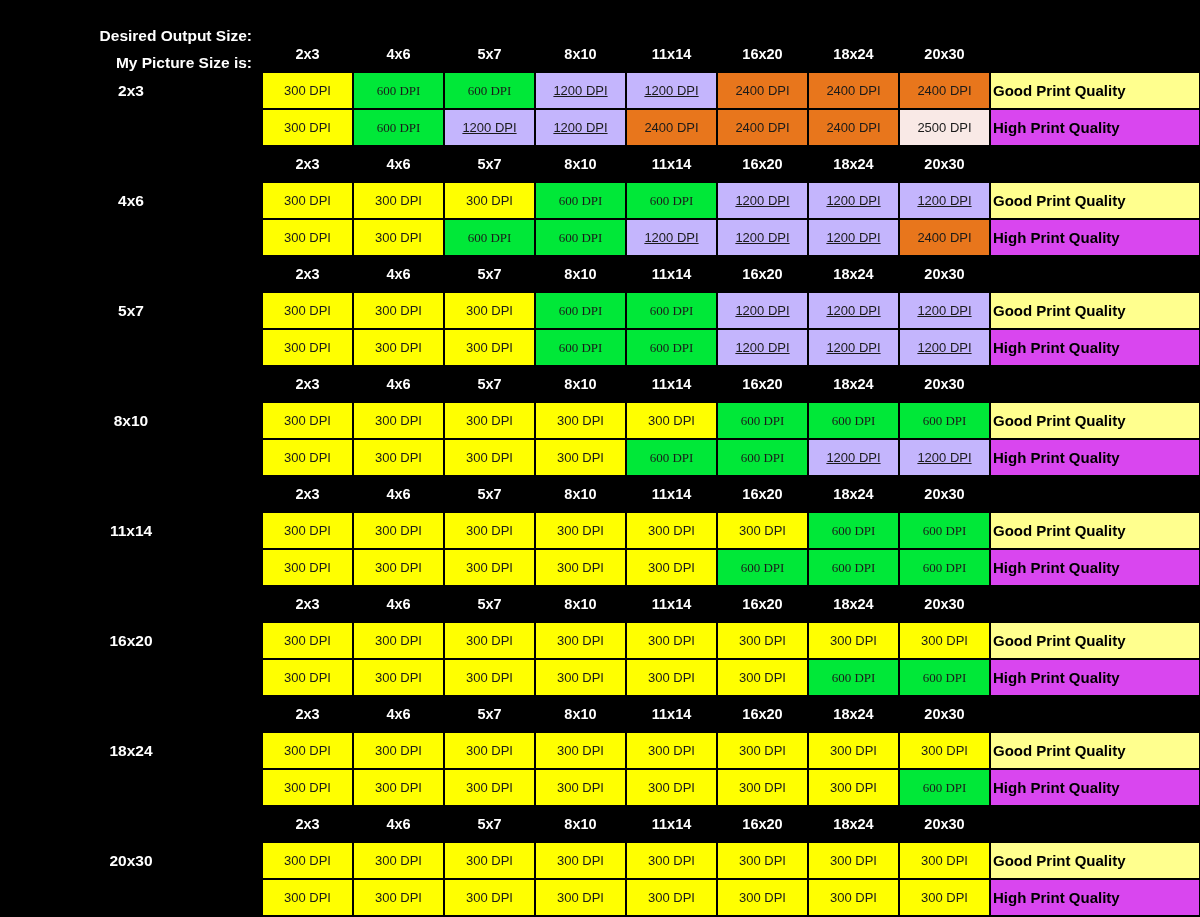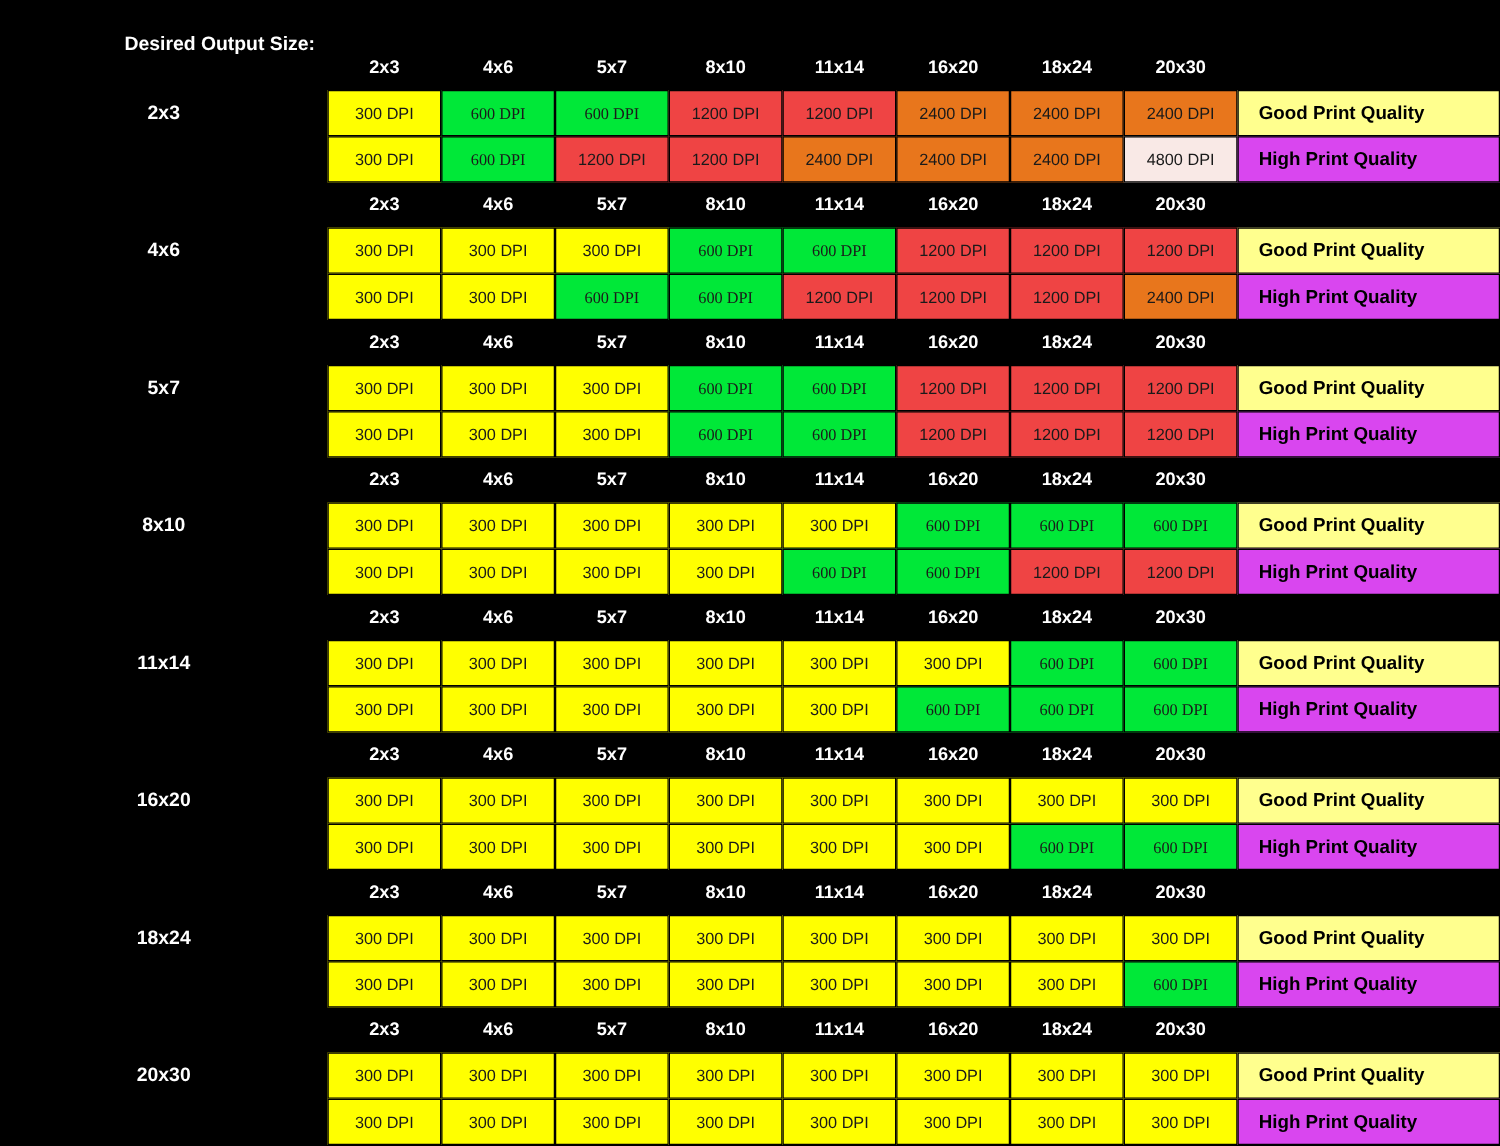--- a/index.html
+++ b/index.html
@@ -84,45 +84,46 @@
     display: flex;
     align-items: center;
     justify-content: center;
     font-size: 13px;
     color: #1a1a1a;
     border: 1px solid #000000;
     font-family: "Liberation Sans", sans-serif;
   }
   .cell.yellow   { background: #ffff00; }
   .cell.green    { background: #00e838; font-family: Liberation Serif, serif; }
-  .cell.blue     { background: #ef4444; }
+  .cell.blue     { background: #c4b5fd; text-decoration: underline; }
   .cell.orange   { background: #e8761c; text-align: right; }
   .cell.pink     { background: #f9e9e6; }
 
   .quality {
     flex: 1 1 auto;
     height: 37px;
     display: flex;
     align-items: center;
-    padding-left: 16px;
+    padding-left: 2px;
     font-weight: bold;
     font-size: 15px;
     color: #000000;
     border: 1px solid #000000;
   }
   .quality.good { background: #ffff8e; }
   .quality.high { background: #d946ef; }
 </style>
 </head>
 <body>
 
 <div id="root">
 
   <div class="corner-labels">
     <div>Desired Output Size:</div>
+    <div>My Picture Size is:</div>
   </div>
 
   <div id="blocks">
       <div style="position: absolute; left: 0px; width: 1200px; height: 110px; top: 36px;">
         <div class="row-label">2x3</div>
         <div class="colhead">
           <div class="ch">2x3</div>
           <div class="ch">4x6</div>
           <div class="ch">5x7</div>
           <div class="ch">8x10</div>
@@ -144,21 +145,21 @@
           <div class="quality good">Good Print Quality</div>
         </div>
         <div class="datarow r1">
           <div class="cell yellow">300 DPI</div>
           <div class="cell green">600 DPI</div>
           <div class="cell blue">1200 DPI</div>
           <div class="cell blue">1200 DPI</div>
           <div class="cell orange">2400 DPI</div>
           <div class="cell orange">2400 DPI</div>
           <div class="cell orange">2400 DPI</div>
-          <div class="cell pink">4800 DPI</div>
+          <div class="cell pink">2500 DPI</div>
           <div class="quality high">High Print Quality</div>
         </div>
       </div>
       <div style="position: absolute; left: 0px; width: 1200px; height: 110px; top: 146px;">
         <div class="row-label">4x6</div>
         <div class="colhead">
           <div class="ch">2x3</div>
           <div class="ch">4x6</div>
           <div class="ch">5x7</div>
           <div class="ch">8x10</div>

